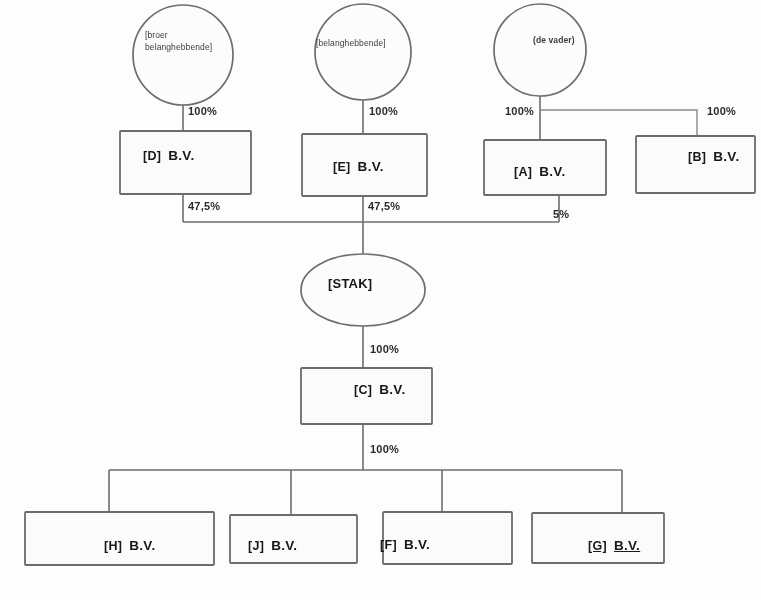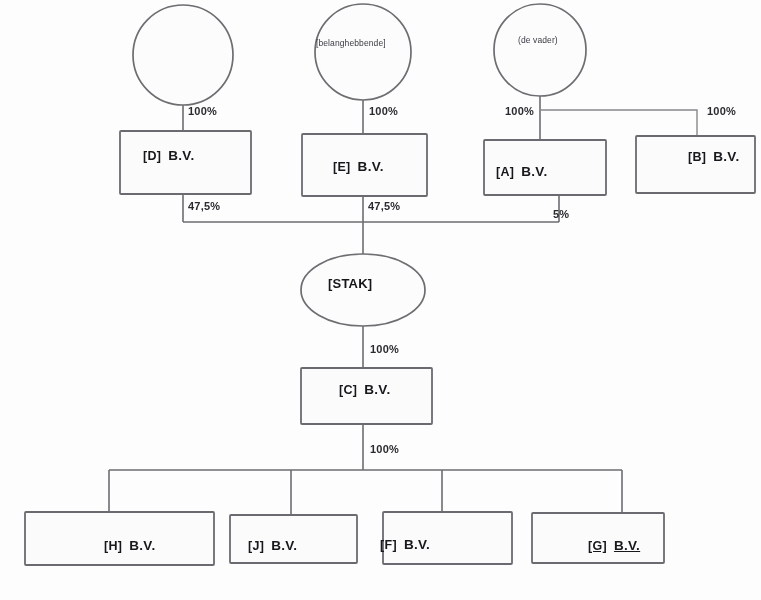--- a/index.html
+++ b/index.html
@@ -129,48 +129,52 @@
     <path class="ln" d="M 291 470 L 291 515"></path>
     <path class="ln" d="M 442 470 L 442 512"></path>
     <path class="ln" d="M 622 470 L 622 513"></path>
 
     <rect class="shp-box" x="25" y="512" width="189" height="53" rx="1"></rect>
     <rect class="shp-box" x="230" y="515" width="127" height="48" rx="1"></rect>
     <rect class="shp-box" x="383" y="512" width="129" height="52" rx="1"></rect>
     <rect class="shp-box" x="532" y="513" width="132" height="50" rx="1"></rect>
   </svg>
 
+  <div class="node-label person-label two-line" style="left:145px; top:29px; width:90px;">
+    <div>[broer</div>
+    <div>belanghebbende]</div>
+  </div>
 
   <div class="node-label person-label" style="left:316px; top:38px; width:100px;">
     <div>[belanghebbende]</div>
   </div>
 
-  <div class="node-label person-label" style="left:518px; top:35px; width:80px;">
+  <div class="node-label person-label" style="left:533px; top:35px; width:80px;font-weight:bold;">
     <div>(de vader)</div>
   </div>
 
   <div class="node-label stak-label" style="left:328px; top:276px;">[STAK]</div>
 
   <div class="node-label company-label" style="left:143px; top:148px;">
     <span class="tag">[D]</span><span class="bv">B.V.</span>
   </div>
 
   <div class="node-label company-label" style="left:333px; top:159px;">
     <span class="tag">[E]</span><span class="bv">B.V.</span>
   </div>
 
-  <div class="node-label company-label" style="left:496px; top:164px;text-align:center;">
+  <div class="node-label company-label" style="left:514px; top:164px;text-align:center;">
     <span class="tag">[A]</span><span class="bv">B.V.</span>
   </div>
 
   <div class="node-label company-label" style="left:672px; top:149px;margin-left:16px;">
     <span class="tag">[B]</span><span class="bv">B.V.</span>
   </div>
 
-  <div class="node-label company-label" style="left:339px; top:382px;">
+  <div class="node-label company-label" style="left:354px; top:382px;">
     <span class="tag">[C]</span><span class="bv">B.V.</span>
   </div>
 
   <div class="node-label company-label" style="left:104px; top:538px;">
     <span class="tag">[H]</span><span class="bv">B.V.</span>
   </div>
 
   <div class="node-label company-label" style="left:248px; top:538px;text-align:right;">
     <span class="tag">[J]</span><span class="bv">B.V.</span>
   </div>

